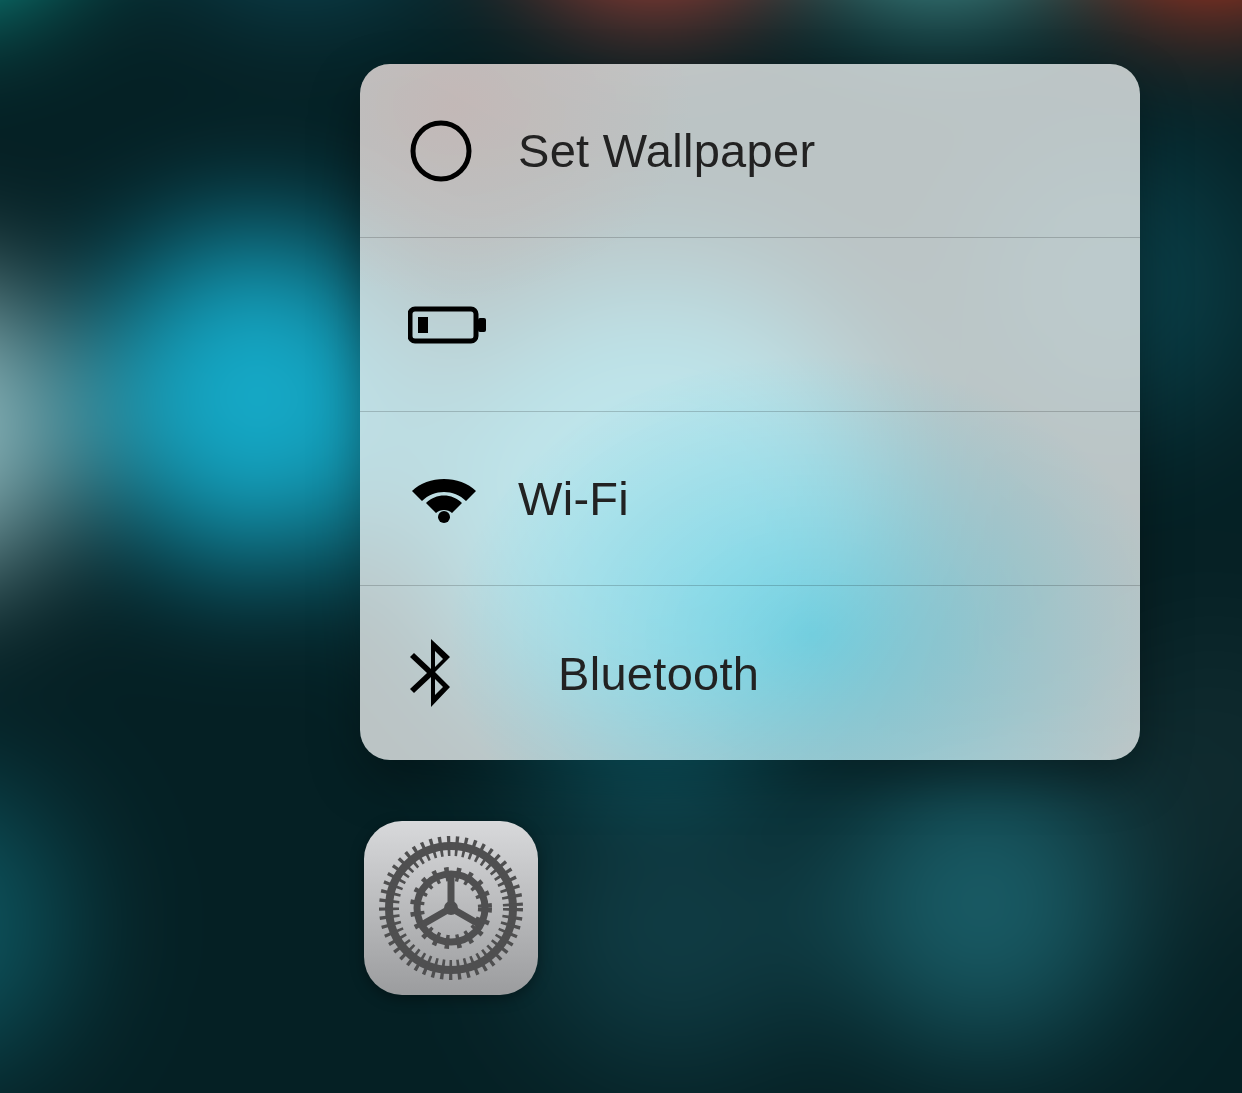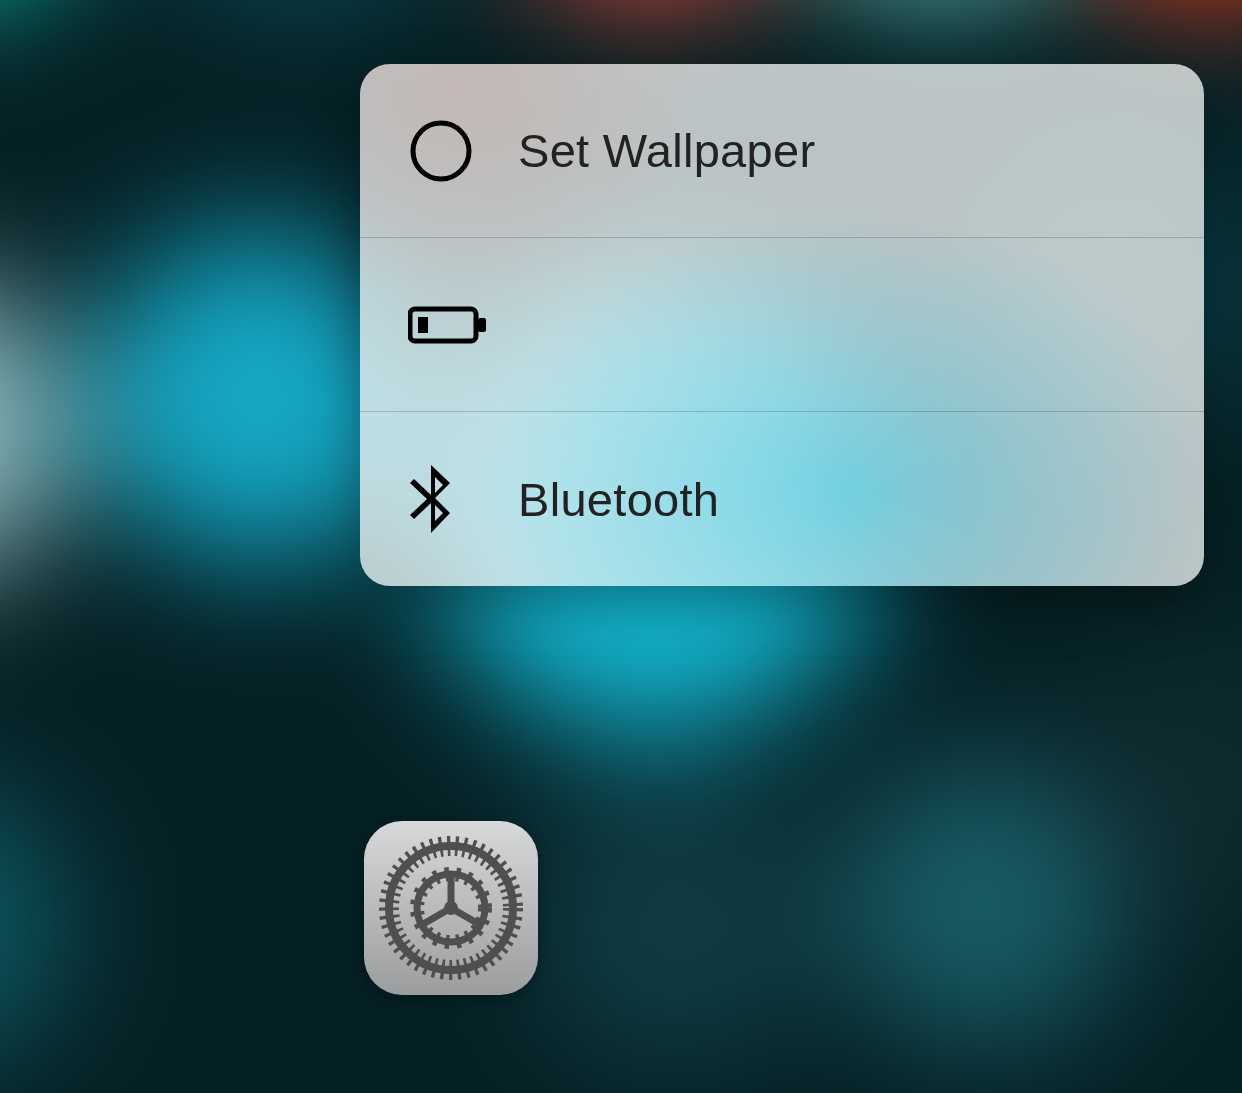--- a/index.html
+++ b/index.html
@@ -31,21 +31,21 @@
     .b9  { width: 260px; height: 260px; background: #0e5660; left: -40px;  top: 860px; }
     .b10 { width: 260px; height: 260px; background: #103c44; left: 640px;  top: 860px; }
     .b11 { width: 260px; height: 260px; background: #195c66; left: 920px;  top: 840px; }
     .b12 { width: 260px; height: 260px; background: #0f2a2e; left: 1130px; top: 720px; }
 
     
     .menu {
       position: absolute;
       left: 360px;
       top: 64px;
-      width: 844px;
+      width: 780px;
       border-radius: 30px;
       overflow: hidden;
       z-index: 5;
       background: rgba(238,242,242,0.78);
       box-shadow: 0 20px 50px rgba(0,0,0,0.35);
     }
     .menu-tint {
       position: absolute;
       inset: 0;
       background:
@@ -54,21 +54,21 @@
       pointer-events: none;
     }
     .menu-item {
       position: relative;
       height: 174px;
       display: flex;
       align-items: center;
       padding-left: 48px;
       border-bottom: 1px solid rgba(0,0,0,0.18);
     }
-    .menu-item:last-child { border-bottom: none; }
+    .menu-item:last-child { border-bottom: none; gap: 40px; }
     .menu-icon {
       width: 110px;
       display: flex;
       align-items: center;
       justify-content: flex-start;
     }
     .menu-label {
       font-size: 47px;
       color: #222;
       font-weight: 400;
@@ -126,20 +126,30 @@
   <div class="menu-item">
     <span class="menu-icon">
       <svg width="80" height="40" viewBox="0 0 80 40">
         <rect x="2" y="4" width="66" height="32" rx="5" ry="5" fill="none" stroke="#000" stroke-width="5"></rect>
         <rect x="10" y="12" width="10" height="16" fill="#000"></rect>
         <rect x="70" y="13" width="8" height="14" rx="2" fill="#000"></rect>
       </svg>
     </span>
   </div>
 
+  <div class="menu-item">
+    <span class="menu-icon">
+      <svg width="72" height="52" viewBox="0 0 72 52">
+        <path d="M4 18 C20 2 52 2 68 18 L58 28 C46 16 26 16 14 28 Z" fill="#000"></path>
+        <path d="M18 30 C28 20 44 20 54 30 L44 40 C40 36 32 36 28 40 Z" fill="#000"></path>
+        <circle cx="36" cy="44" r="6" fill="#000"></circle>
+      </svg>
+    </span>
+    <span class="menu-label">Wi-Fi</span>
+  </div>
 
   <div class="menu-item">
     <span class="menu-icon">
       <svg width="46" height="72" viewBox="0 0 46 72">
         <path d="M23 2 L42 20 L27 35 L42 50 L23 70 L23 40 L6 56 L2 52 L19 36 L2 20 L6 16 L23 32 Z
                  M27 14 L27 30 L35 22 Z
                  M27 42 L27 58 L35 50 Z" fill="#000"></path>
       </svg>
     </span>
     <span class="menu-label">Bluetooth</span>

